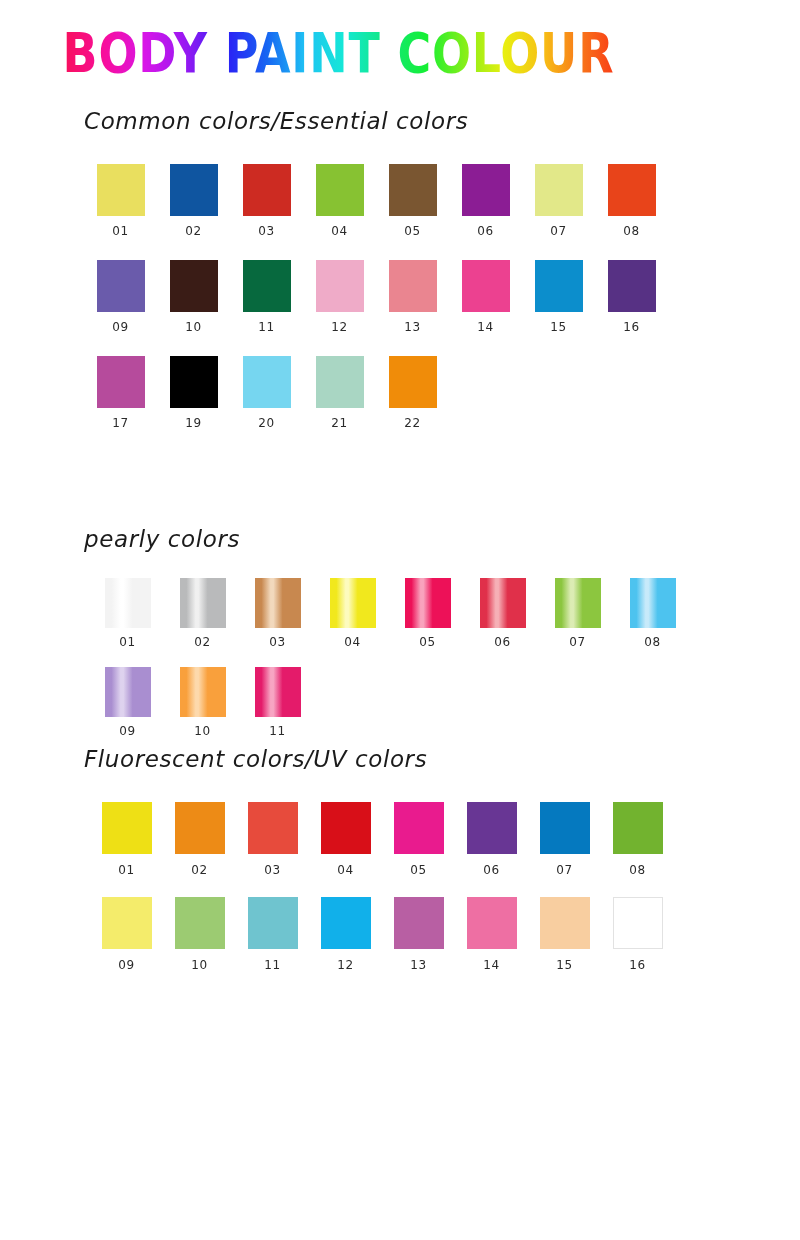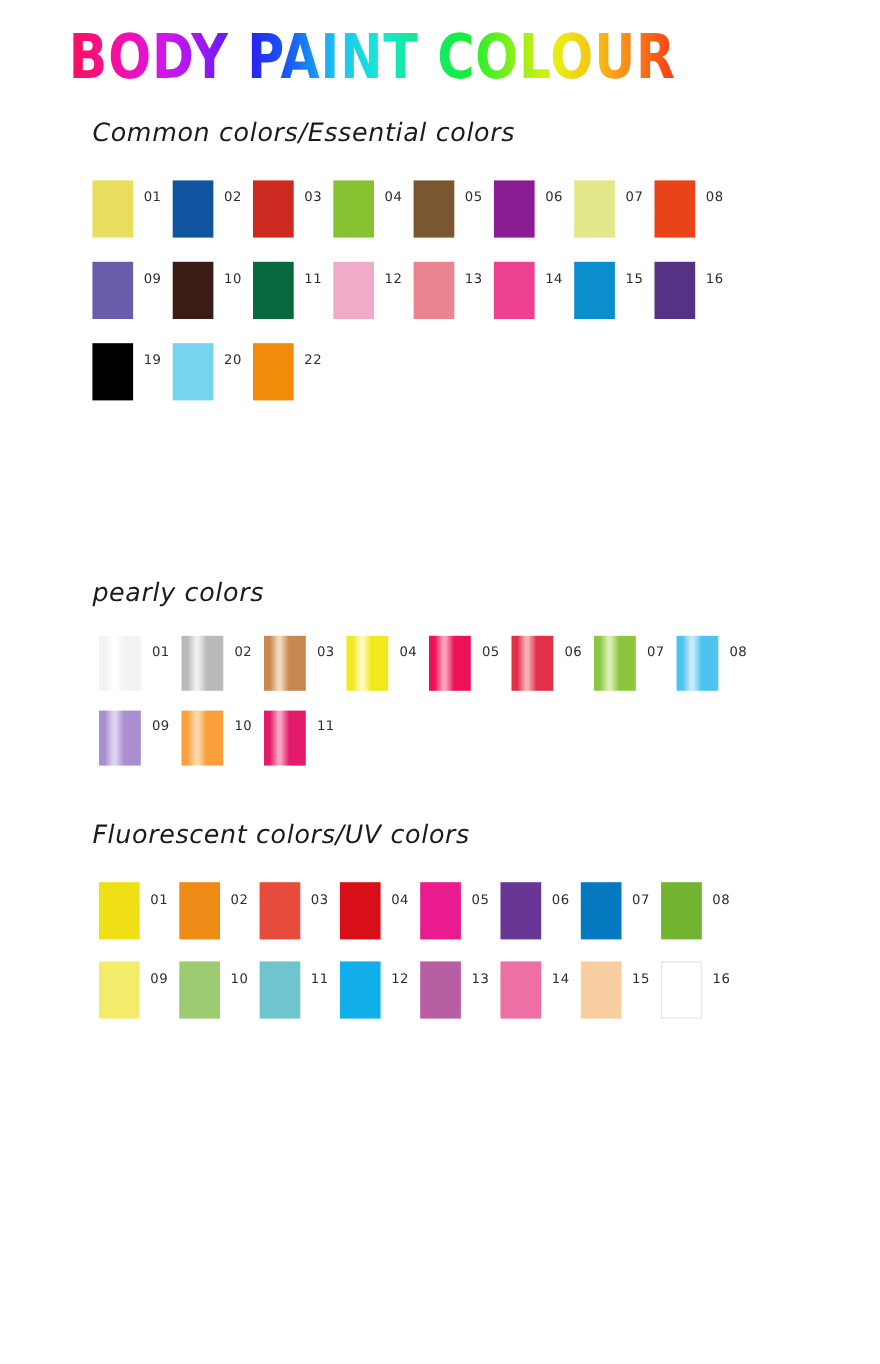--- a/index.html
+++ b/index.html
@@ -80,21 +80,22 @@
   .rows {
     padding-left: 68px;
   }
   .row {
     display: flex;
     align-items: flex-start;
   }
   .cell {
     width: 73px;
     display: flex;
-    align-items: flex-start;
+    flex-direction: column;
+    align-items: center;
   }
   .chip {
     width: 48px;
     height: 52px;
     box-sizing: border-box;
   }
   .label {
     width: 48px;
     text-align: center;
     font-family: "DejaVu Sans", sans-serif;
@@ -204,26 +205,34 @@
             <div class="chip" style="background: rgb(12, 142, 204);"></div>
             <div class="label">15</div>
           </div>
           <div class="cell">
             <div class="chip" style="background: rgb(87, 49, 132);"></div>
             <div class="label">16</div>
           </div>
         </div>
         <div class="row">
           <div class="cell">
+            <div class="chip" style="background: rgb(182, 75, 156);"></div>
+            <div class="label">17</div>
+          </div>
+          <div class="cell">
             <div class="chip" style="background: rgb(0, 0, 0);"></div>
             <div class="label">19</div>
           </div>
           <div class="cell">
             <div class="chip" style="background: rgb(118, 214, 240);"></div>
             <div class="label">20</div>
+          </div>
+          <div class="cell">
+            <div class="chip" style="background: rgb(169, 214, 195);"></div>
+            <div class="label">21</div>
           </div>
           <div class="cell">
             <div class="chip" style="background: rgb(240, 140, 9);"></div>
             <div class="label">22</div>
           </div>
         </div>
       </div>
   </div>
 
   <div class="section" id="sec-pearly">

